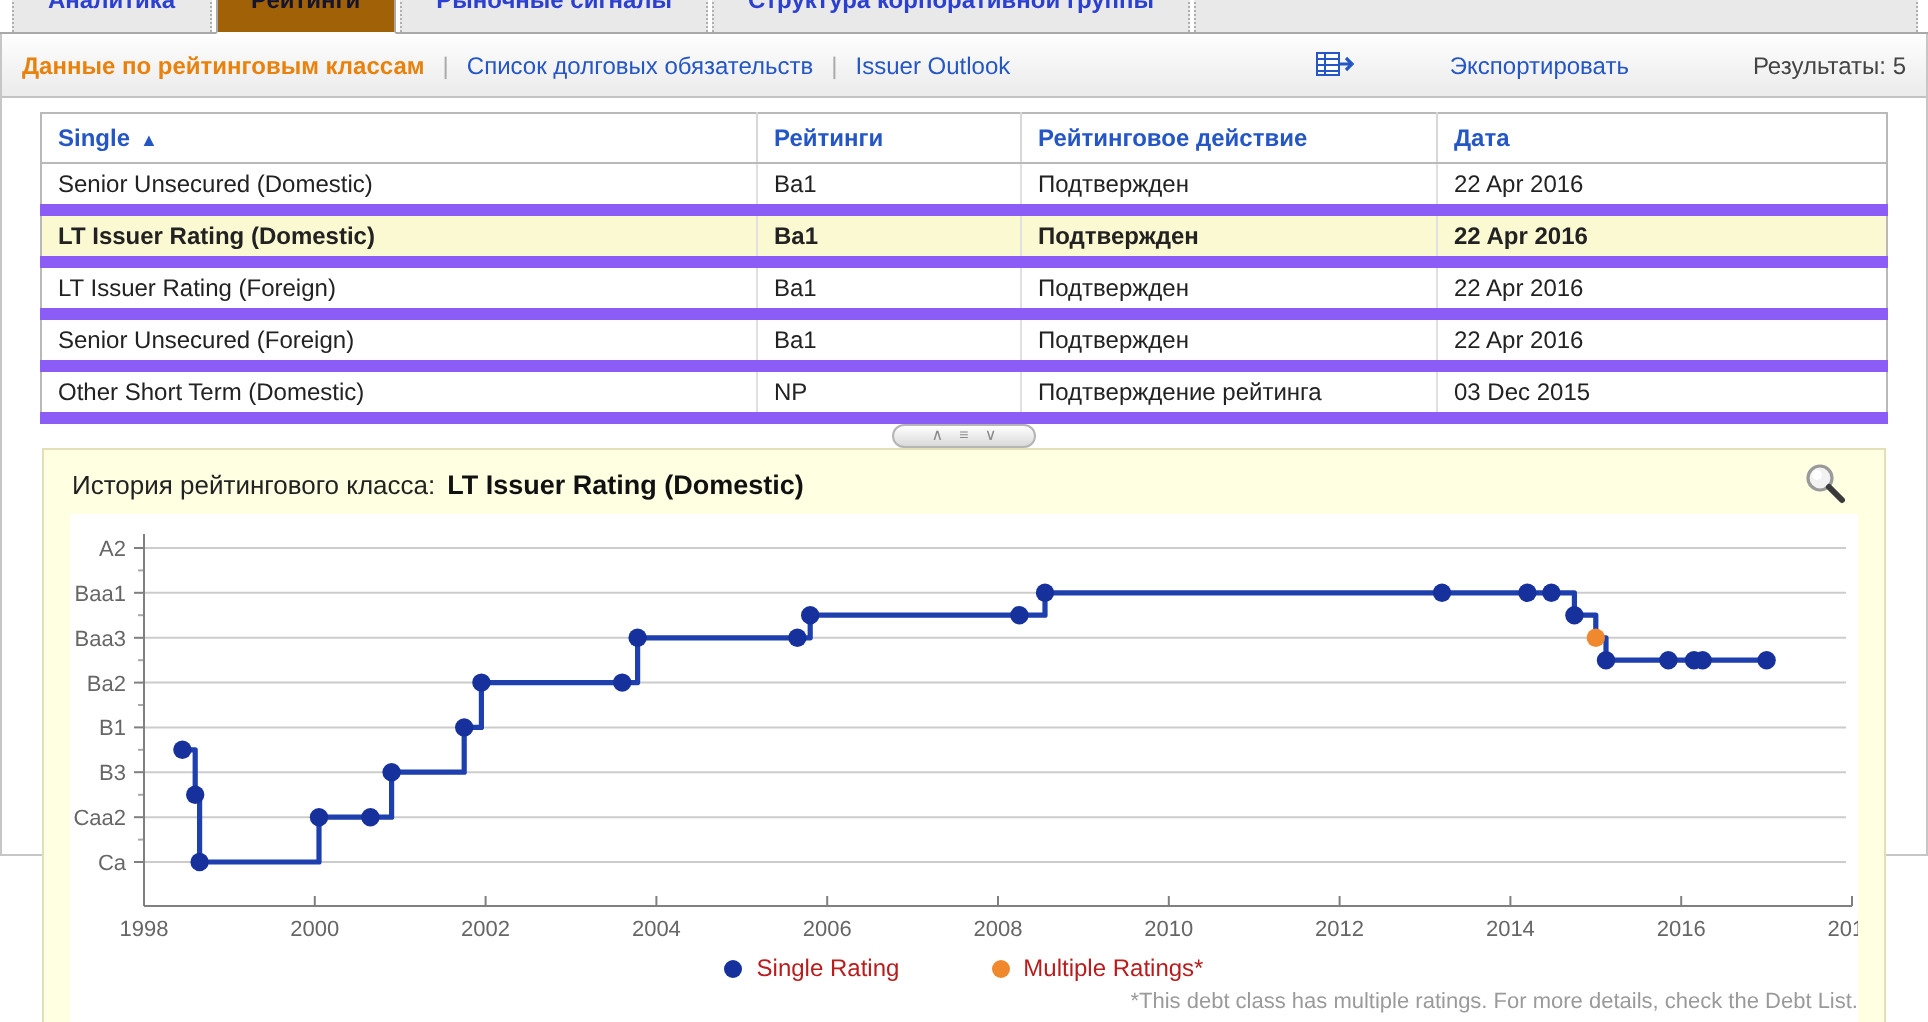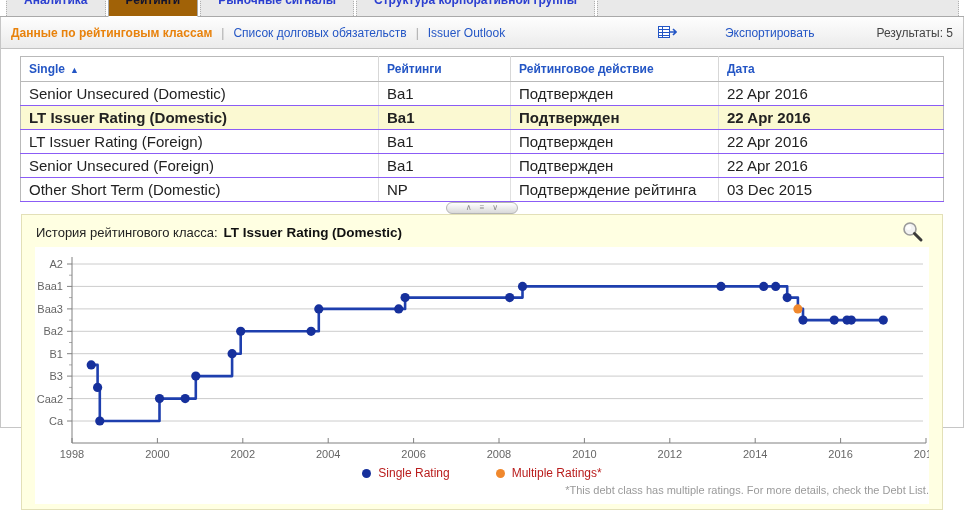--- a/index.html
+++ b/index.html
@@ -32,22 +32,22 @@
   .subnav-right { display:flex; align-items:center; font-size:12px;gap:44px; }
   .export-link { color:#2456c5; text-decoration:none; margin:0 4px; cursor:pointer; }
   .results { color:#444; margin-left:14px; }
 
   
   .rating-table { width:924px; margin:7px auto 0; border-collapse:collapse;
                   border:1px solid #b9b9b9; table-layout:fixed; }
   .rating-table th { text-align:left; color:#2456c5; font-weight:bold; font-size:12px;
                      padding:5px 8px; background:#fff; border-bottom:1px solid #b9b9b9;
                      border-right:1px solid #d7d7d7; cursor:pointer; }
-  .rating-table td { font-size:15px; color:#222; padding:3px 8px;
-                     border-right:1px solid #e0e0e0; border-bottom:1px solid #8b5cf6;
+  .rating-table td { font-size:12px; color:#222; padding:3px 8px;
+                     border-right:1px solid #e0e0e0; border-bottom:6px solid #8b5cf6;
                      white-space:nowrap; overflow:hidden; }
   .rating-table th:last-child, .rating-table td:last-child { border-right:none; }
   .rating-table tr.selected td { background:#fbf9d2; font-weight:bold; }
   .sort-arrow { font-size:9px; color:#2456c5; margin-left:5px; }
 
   
   .splitter-row { height:12px; display:flex; justify-content:center; position:relative; z-index:2; }
   .splitter { width:72px; height:12px; border:1px solid #b5b5b5; border-radius:7px;
               background:linear-gradient(#ffffff,#d9d9d9); color:#8a8a8a; font-size:8px;
               line-height:10px; text-align:center; cursor:pointer; }

